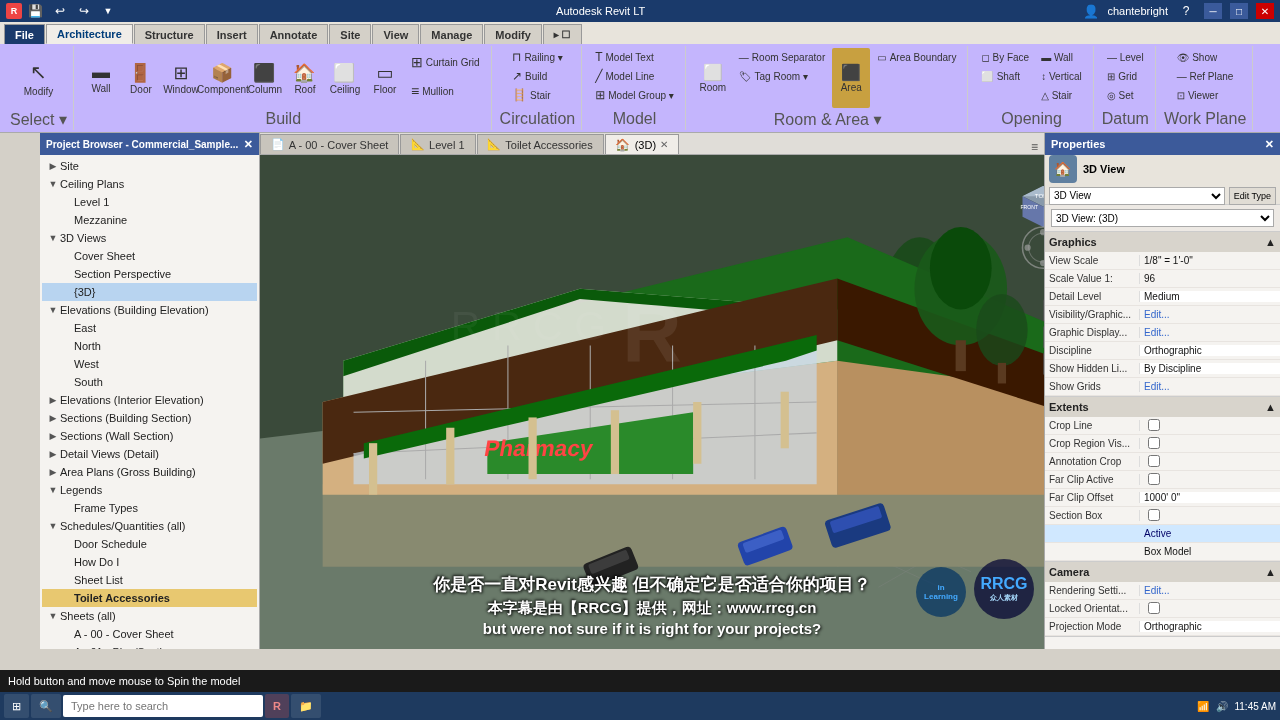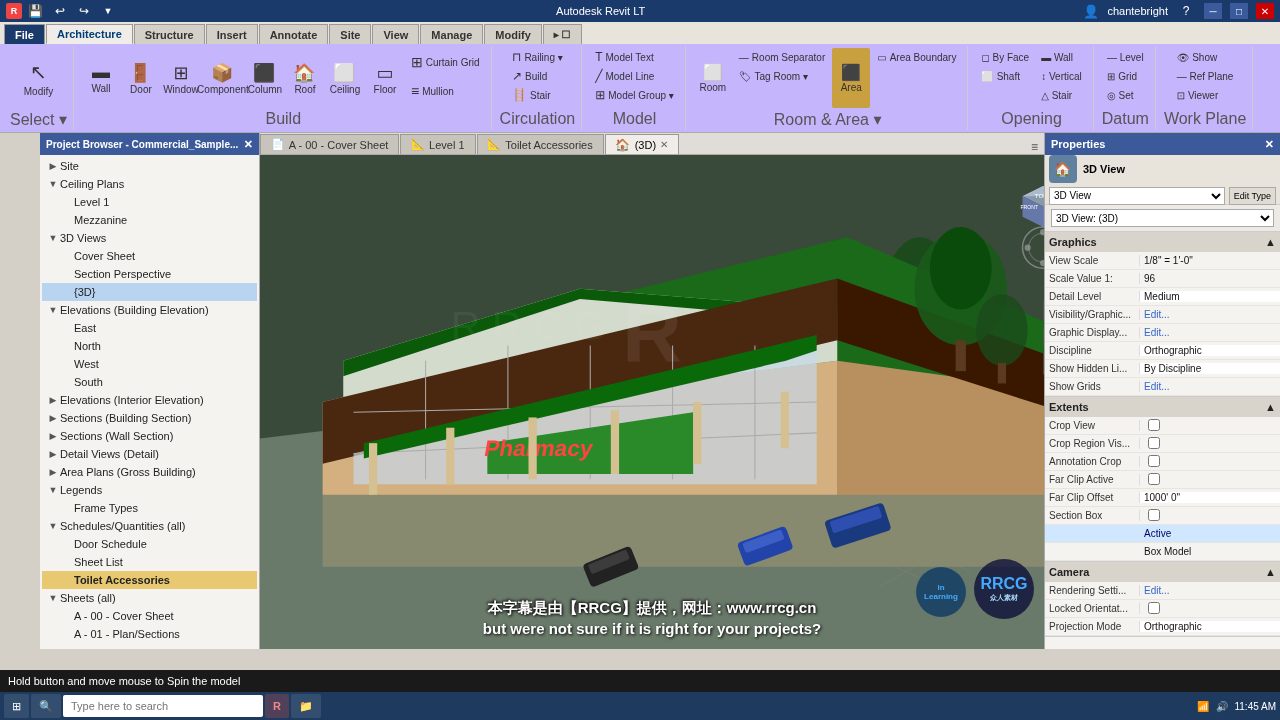--- a/index.html
+++ b/index.html
@@ -736,20 +736,25 @@
         <span class="tree-label">Schedules/Quantities (all)</span>
       </div>
       <div class="tree-item">
         <span class="tree-indent" style="width:18px;"></span>
         <span class="tree-toggle"></span>
         <span class="tree-label">Door Schedule</span>
       </div>
       <div class="tree-item">
         <span class="tree-indent" style="width:18px;"></span>
         <span class="tree-toggle"></span>
+        <span class="tree-label">How Do I</span>
+      </div>
+      <div class="tree-item">
+        <span class="tree-indent" style="width:18px;"></span>
+        <span class="tree-toggle"></span>
         <span class="tree-label">Sheet List</span>
       </div>
       <div class="tree-item highlighted">
         <span class="tree-indent" style="width:18px;"></span>
         <span class="tree-toggle"></span>
         <span class="tree-label" style="font-weight:bold;">Toilet Accessories</span>
       </div>
       <div class="tree-item">
         <span class="tree-indent" style="width:4px;"></span>
         <span class="tree-toggle">▼</span>
@@ -901,20 +906,21 @@
           <text x="11" y="41" text-anchor="middle" font-size="12" fill="white">⊖</text>
           <rect x="0" y="52" width="22" height="22" rx="2" fill="#555" opacity="0.8"></rect>
           <text x="11" y="67" text-anchor="middle" font-size="12" fill="white">⊡</text>
         </g>
 
         <text x="420" y="200" text-anchor="middle" font-size="80" fill="rgba(255,255,255,0.08)" font-family="Arial" font-weight="bold">R</text>
         <text x="300" y="180" text-anchor="middle" font-size="40" fill="rgba(255,255,255,0.05)" font-family="Arial">R R C G</text>
       </svg>
 
       <div id="subtitle-overlay">
+        <div style="font-size:17px;">你是否一直对Revit感兴趣 但不确定它是否适合你的项目？</div>
         <div style="font-size:15px;">本字幕是由【RRCG】提供，网址：www.rrcg.cn</div>
         <div id="subtitle-en">but were not sure if it is right for your projects?</div>
       </div>
 
       <div id="rrcg-logo">
         <div style="font-size:16px;font-weight:bold;color:#4af;">RRCG</div>
         <div style="font-size:7px;color:#adf;">众人素材</div>
       </div>
 
       <div style="position:absolute;bottom:32px;right:78px;width:50px;height:50px;background:rgba(0,50,100,0.7);border-radius:50%;display:flex;align-items:center;justify-content:center;color:#4af;font-size:8px;font-weight:bold;text-align:center;">
@@ -988,21 +994,21 @@
           <div class="props-value" style="color:#3366cc;cursor:pointer;">Edit...</div>
         </div>
       </div>
 
       <div class="props-section">
         <div class="props-section-header">
           <span>Extents</span>
           <span>▲</span>
         </div>
         <div class="props-row">
-          <div class="props-label">Crop View</div>
+          <div class="props-label">Crop Line</div>
           <div class="props-value"><input type="checkbox" class="props-checkbox" style=""></div>
         </div>
         <div class="props-row">
           <div class="props-label">Crop Region Vis...</div>
           <div class="props-value"><input type="checkbox" class="props-checkbox" style=""></div>
         </div>
         <div class="props-row">
           <div class="props-label">Annotation Crop</div>
           <div class="props-value"><input type="checkbox" class="props-checkbox" style=""></div>
         </div>

